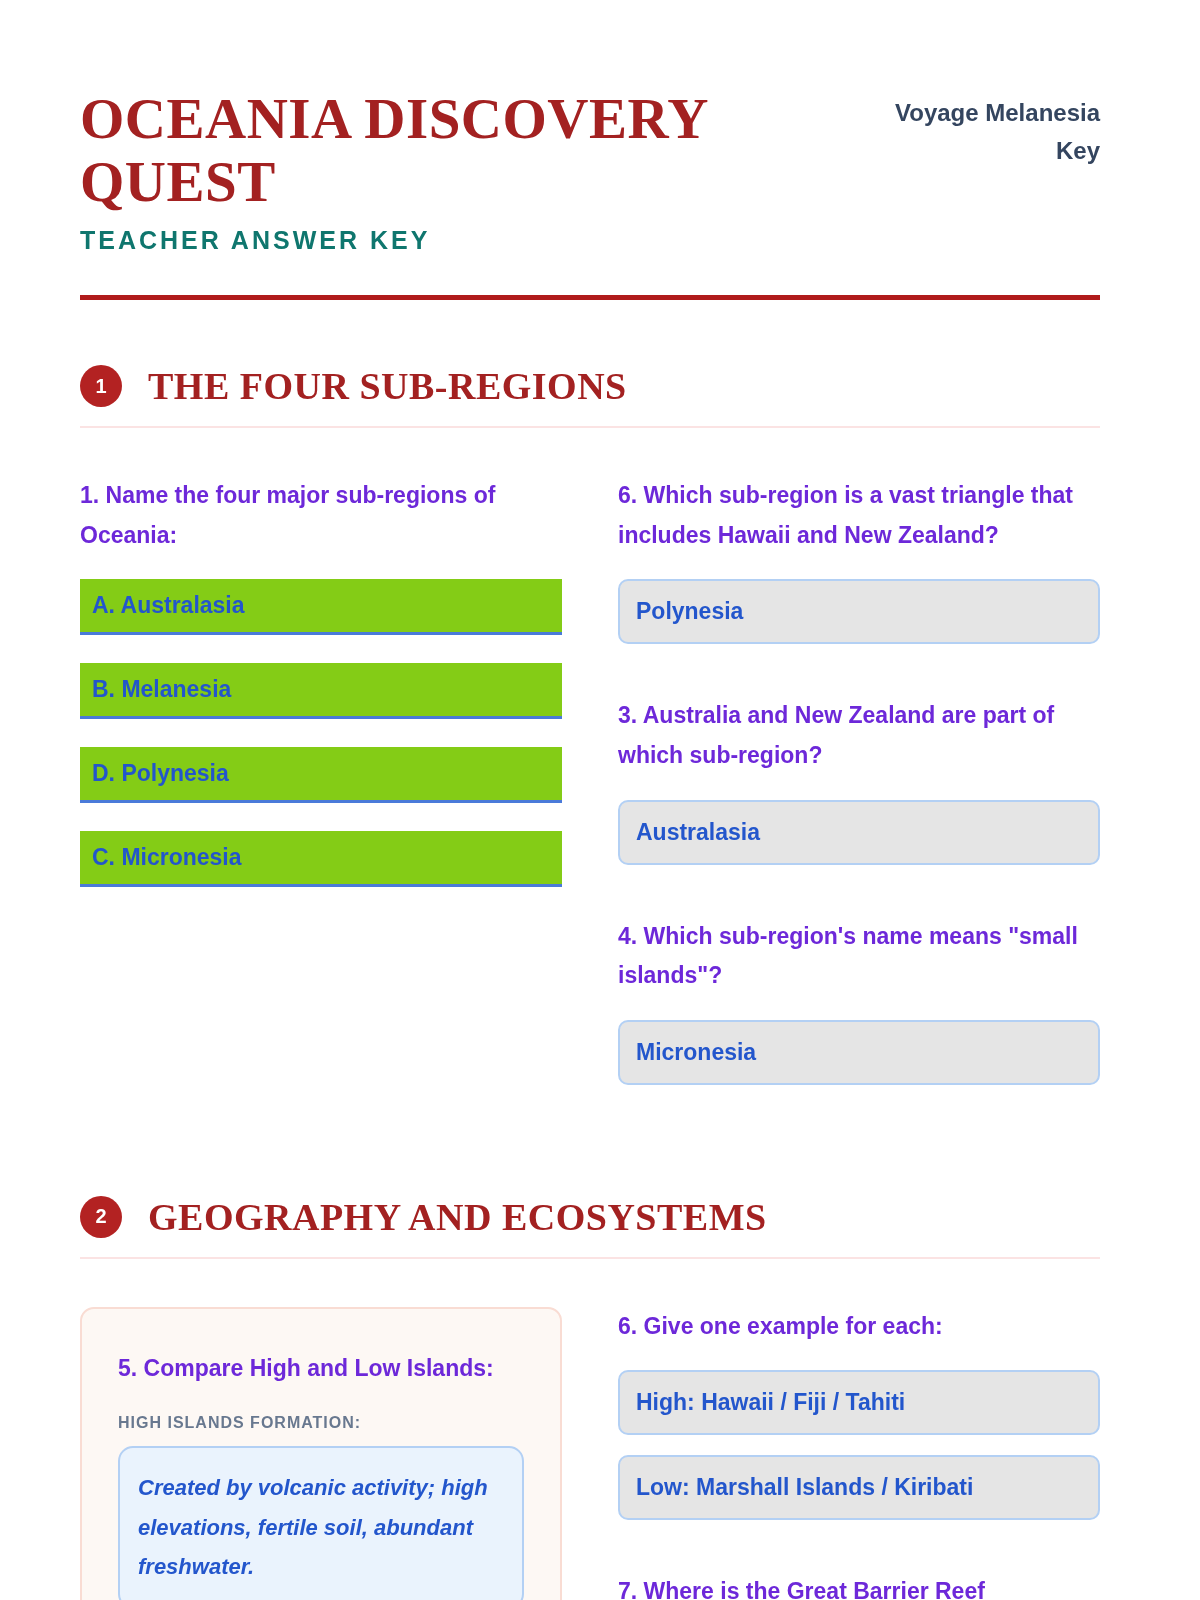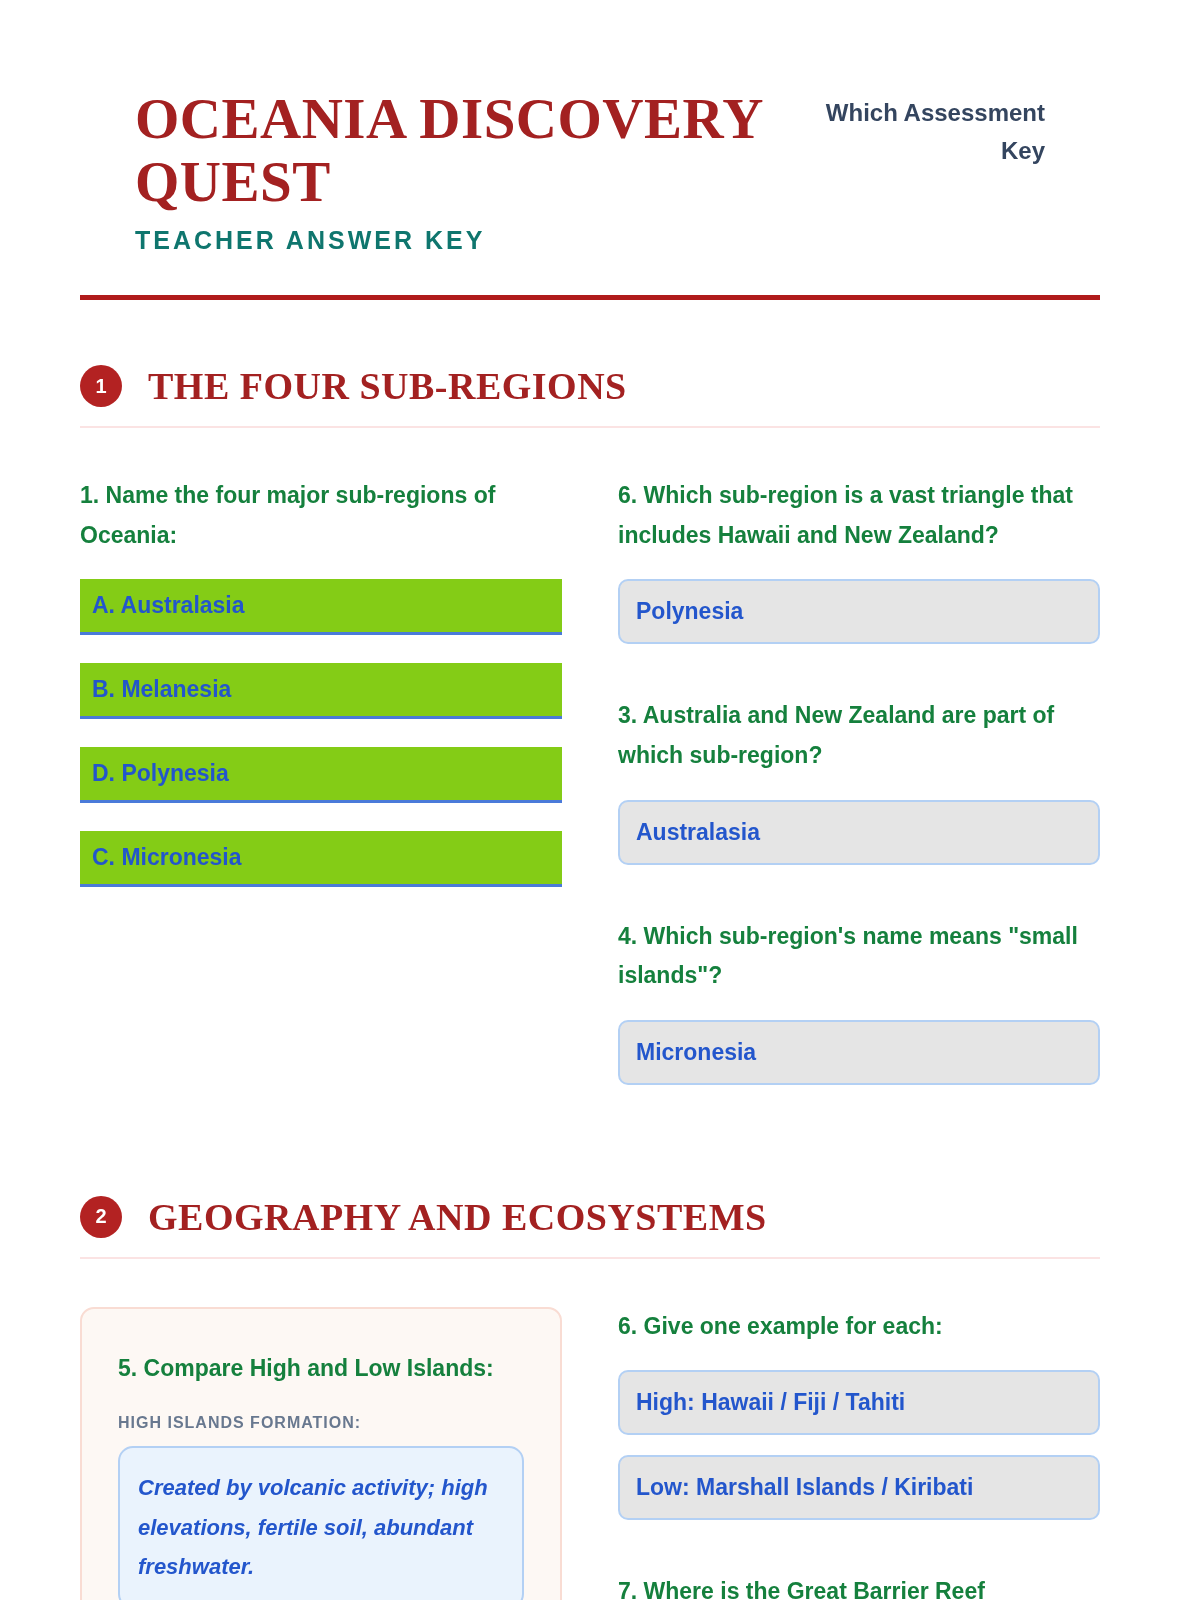--- a/index.html
+++ b/index.html
@@ -1,21 +1,21 @@
 <!DOCTYPE html>
 <html><head>
 <meta charset="utf-8">
 <style>
   * { margin: 0; padding: 0; box-sizing: border-box; }
   html, body { width: 1200px; height: 1600px; overflow: hidden; background: #ffffff; }
   body { font-family: "Liberation Sans", sans-serif; }
   .page { padding: 88px 100px 0 80px; width: 1200px; }
 
   
-  .header { display: flex; justify-content: center; align-items: flex-start; }
+  .header { display: flex; justify-content: space-between; align-items: flex-start; }
   .page-title {
     font-family: "Liberation Serif", "DejaVu Serif", serif;
     font-size: 57px; font-weight: 700; color: #a32121;
     line-height: 1.1; letter-spacing: 0.5px; max-width: 660px;
   }
   .page-subtitle {
     margin-top: 13px; font-size: 25px; font-weight: 700;
     letter-spacing: 3px; color: #0f766e;
   }
   .header-meta { width: 250px; text-align: right; font-size: 24px; line-height: 1.6; padding-top: 6px; }
@@ -36,21 +36,21 @@
   }
   .section-title {
     font-family: "Liberation Serif", "DejaVu Serif", serif;
     font-size: 38px; font-weight: 700; color: #a32121; letter-spacing: 0.5px;
   }
   .section-2 { margin-top: 110px; }
 
   
   .grid { display: grid; grid-template-columns: 1fr 1fr; column-gap: 56px; margin-top: 48px; }
   .prompt {
-    font-size: 23px; font-weight: 700; color: #15803d; line-height: 1.72;
+    font-size: 23px; font-weight: 700; color: #6d28d9; line-height: 1.72;
     margin-bottom: 24px;
   }
   .q-block + .q-block { margin-top: 52px; }
 
   .answer-item {
     background: #84cc16; border-bottom: 3px solid #4a7ad9;
     padding: 13px 12px; margin-bottom: 28px;
     font-size: 23px; font-weight: 700; color: #2356cc;
   }
   .answer-item:last-child { margin-bottom: 0; }
@@ -80,21 +80,21 @@
 <body>
 
 <div class="page">
 
   <div class="header">
     <div>
       <div class="page-title">OCEANIA DISCOVERY QUEST</div>
       <div class="page-subtitle">TEACHER ANSWER KEY</div>
     </div>
     <div class="header-meta">
-      <div class="meta-key">Which Assessment Key</div>
+      <div class="meta-key">Voyage Melanesia Key</div>
     </div>
   </div>
 
   <hr class="top-rule">
 
   <div class="section-header">
     <div class="section-badge">1</div>
     <div class="section-title">THE FOUR SUB-REGIONS</div>
   </div>
 

